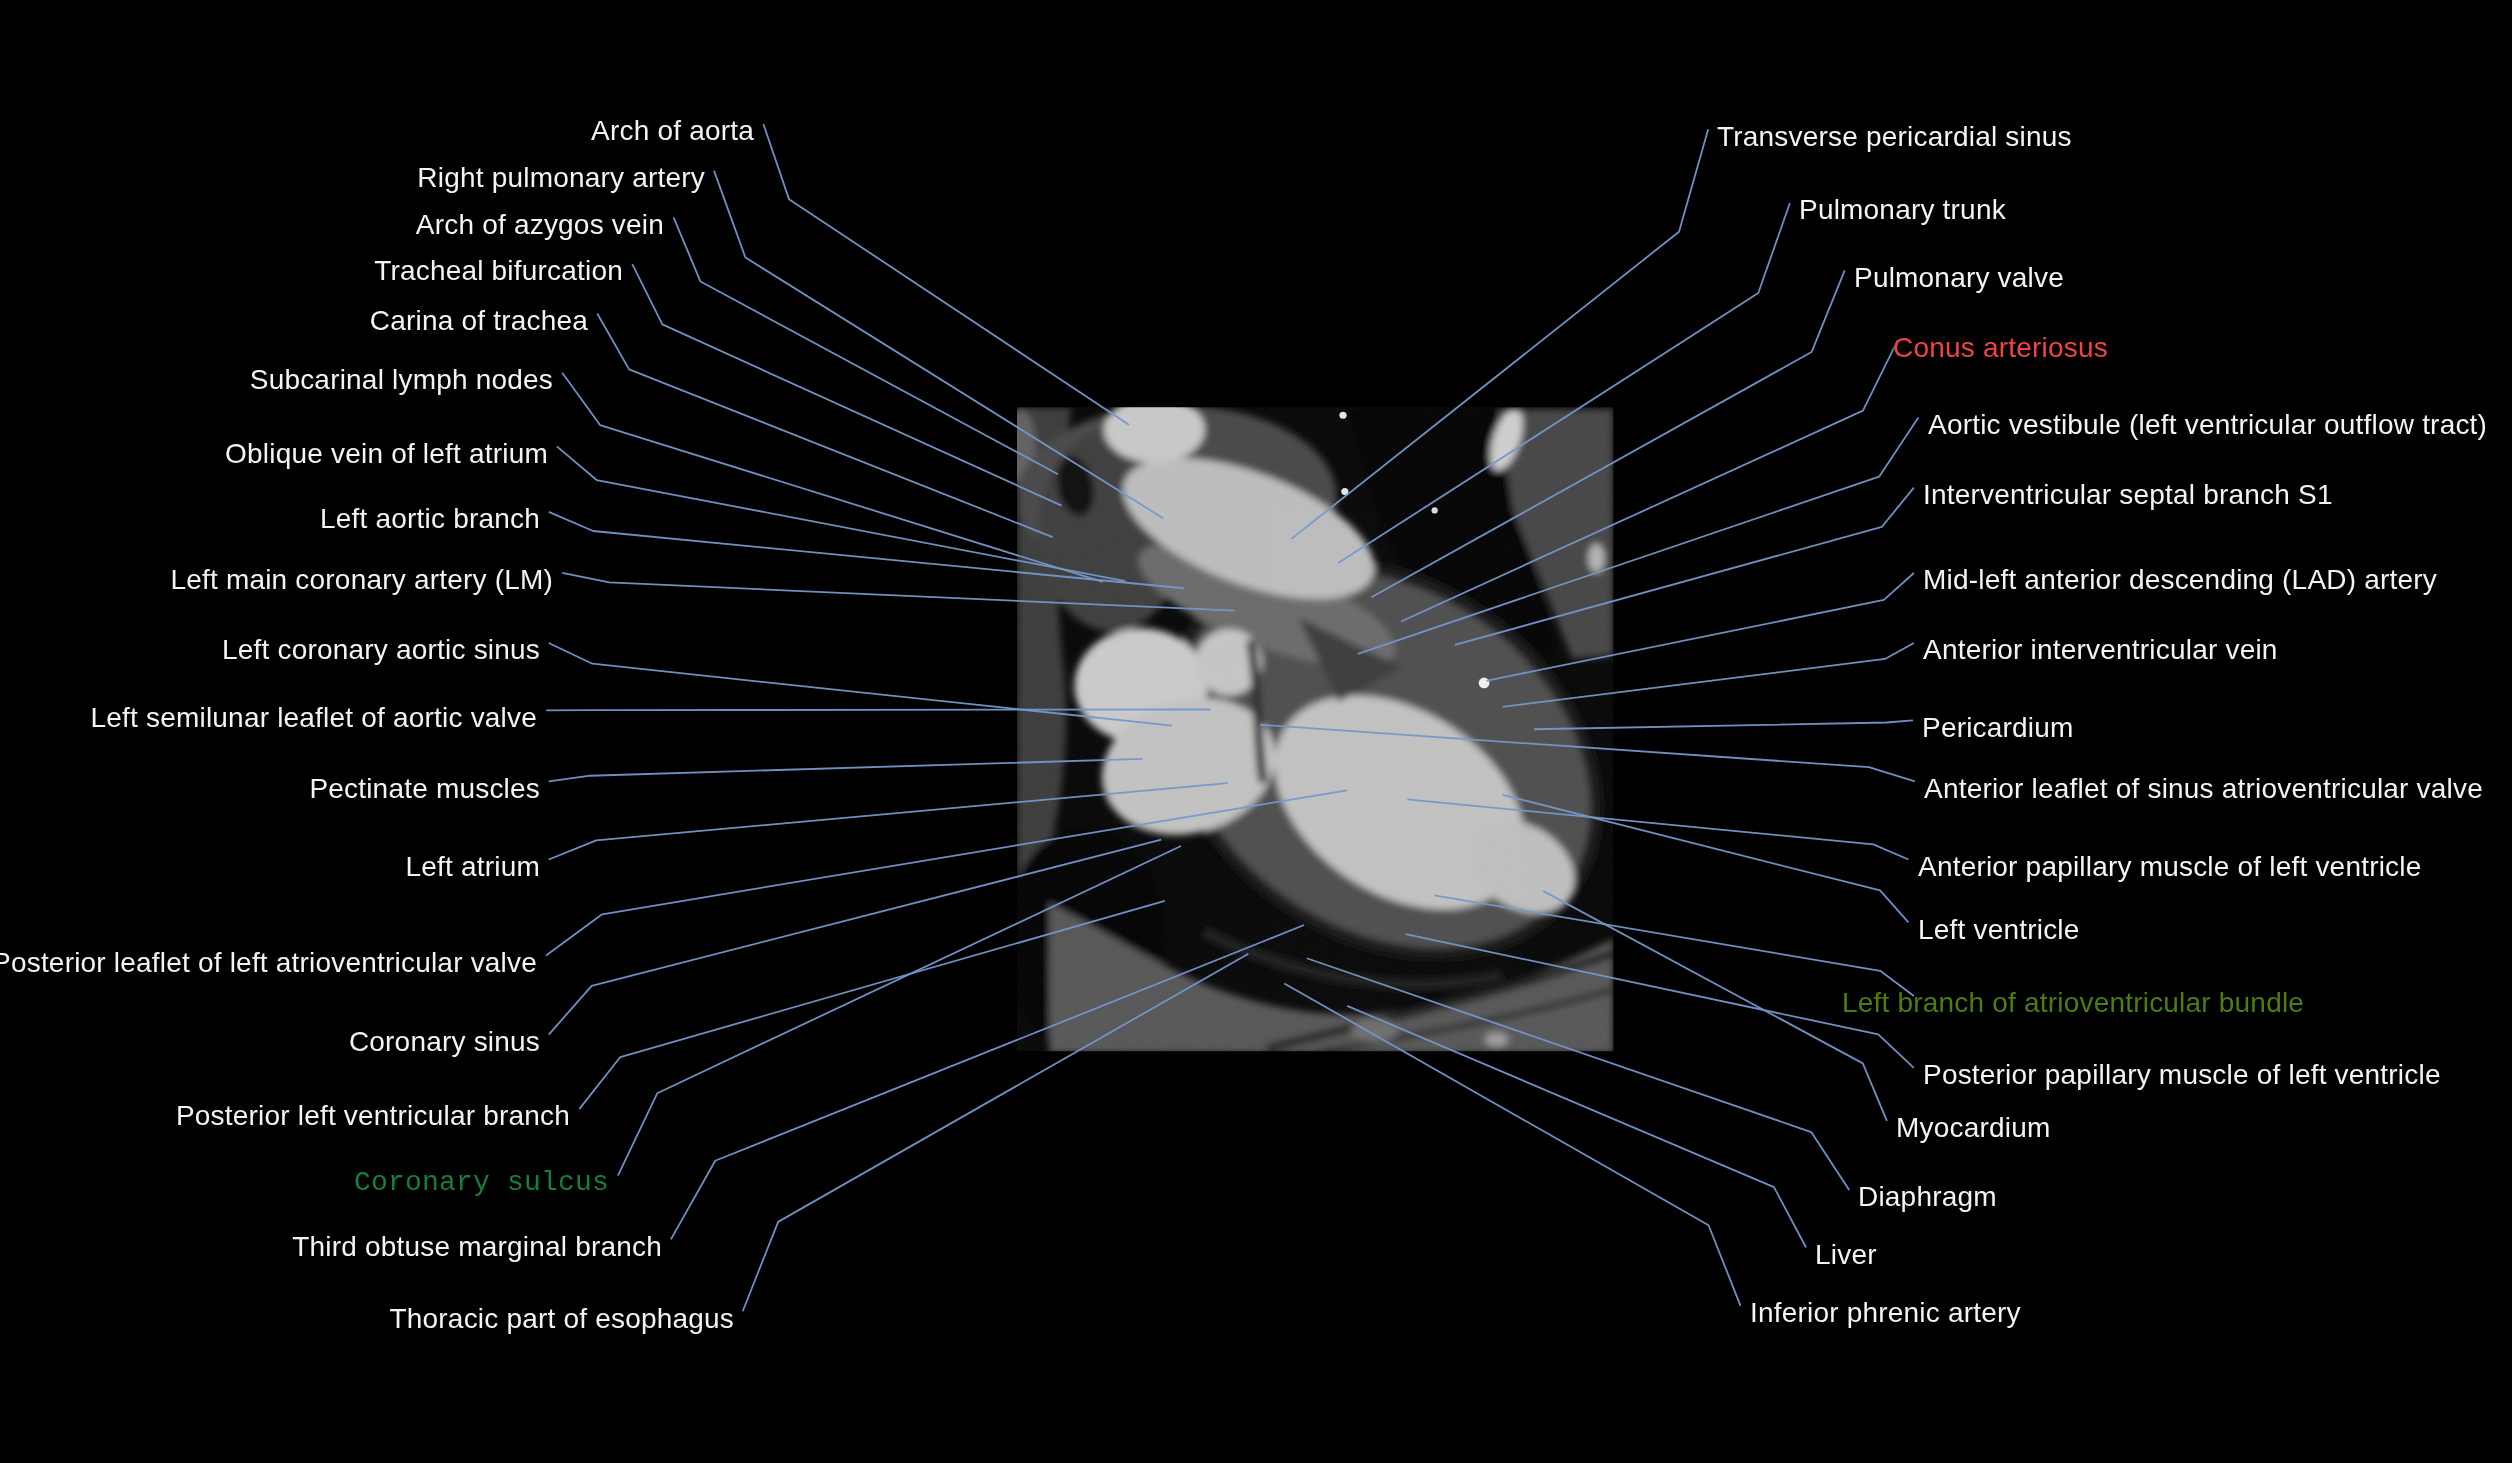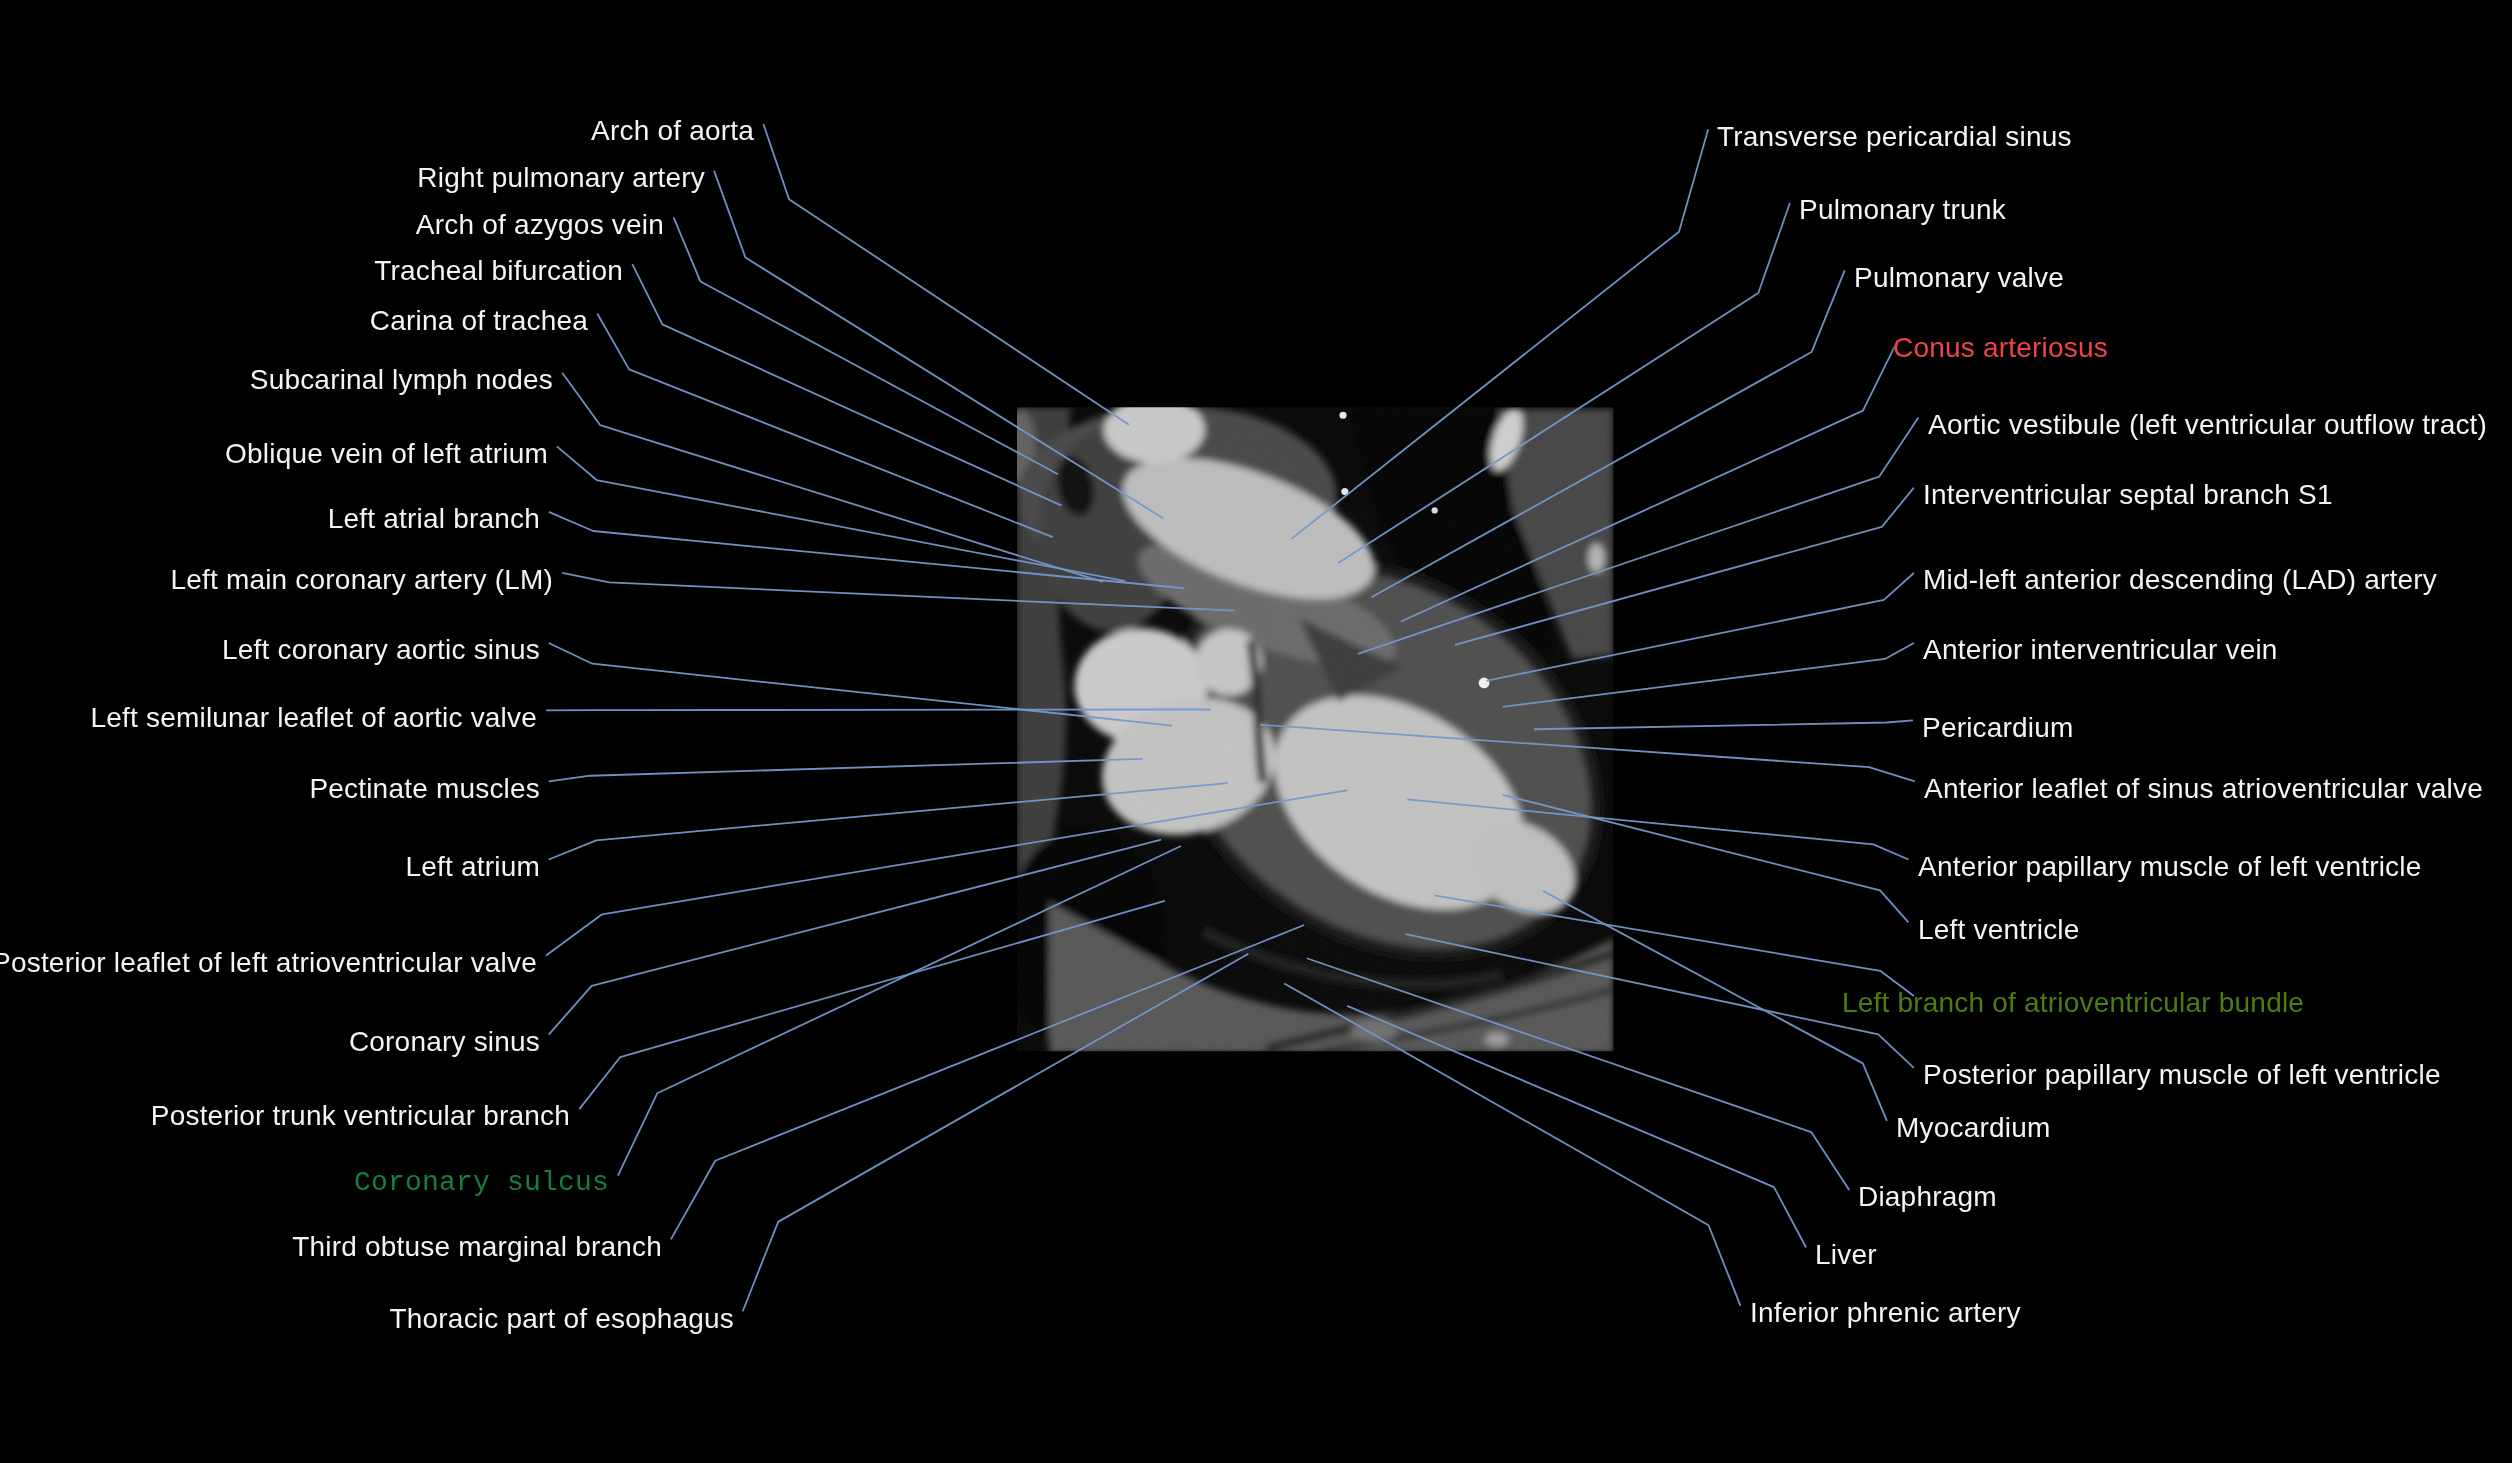--- a/index.html
+++ b/index.html
@@ -131,29 +131,29 @@
     </svg>
 
   <div id="labels">
       <div class="anat-label left" style="top: 113px; right: 1758px; color: rgb(244, 244, 244);">Arch of aorta</div>
       <div class="anat-label left" style="top: 160px; right: 1807px; color: rgb(244, 244, 244);">Right pulmonary artery</div>
       <div class="anat-label left" style="top: 207px; right: 1848px; color: rgb(244, 244, 244);">Arch of azygos vein</div>
       <div class="anat-label left" style="top: 253px; right: 1889px; color: rgb(244, 244, 244);">Tracheal bifurcation</div>
       <div class="anat-label left" style="top: 303px; right: 1924px; color: rgb(244, 244, 244);">Carina of trachea</div>
       <div class="anat-label left" style="top: 362px; right: 1959px; color: rgb(244, 244, 244);">Subcarinal lymph nodes</div>
       <div class="anat-label left" style="top: 436px; right: 1964px; color: rgb(244, 244, 244);">Oblique vein of left atrium</div>
-      <div class="anat-label left" style="top: 501px; right: 1972px; color: rgb(244, 244, 244);">Left atrial branch</div>
+      <div class="anat-label left" style="top: 501px; right: 1972px; color: rgb(244, 244, 244);">Left aortic branch</div>
       <div class="anat-label left" style="top: 562px; right: 1959px; color: rgb(244, 244, 244); margin-left: 40px;">Left main coronary artery (LM)</div>
       <div class="anat-label left" style="top: 632px; right: 1972px; color: rgb(244, 244, 244);">Left coronary aortic sinus</div>
       <div class="anat-label left" style="top: 700px; right: 1975px; color: rgb(244, 244, 244);">Left semilunar leaflet of aortic valve</div>
       <div class="anat-label left" style="top: 771px; right: 1972px; color: rgb(244, 244, 244);">Pectinate muscles</div>
       <div class="anat-label left" style="top: 849px; right: 1972px; color: rgb(244, 244, 244);">Left atrium</div>
       <div class="anat-label left" style="top: 945px; right: 1975px; color: rgb(244, 244, 244);">Posterior leaflet of left atrioventricular valve</div>
       <div class="anat-label left" style="top: 1024px; right: 1972px; color: rgb(244, 244, 244);">Coronary sinus</div>
-      <div class="anat-label left" style="top: 1098px; right: 1942px; color: rgb(244, 244, 244);">Posterior trunk ventricular branch</div>
+      <div class="anat-label left" style="top: 1098px; right: 1942px; color: rgb(244, 244, 244);">Posterior left ventricular branch</div>
       <div class="anat-label left" style="top: 1165px; right: 1903px; color: #15803d; font-family: Liberation Mono, monospace;">Coronary sulcus</div>
       <div class="anat-label left" style="top: 1229px; right: 1850px; color: rgb(244, 244, 244);">Third obtuse marginal branch</div>
       <div class="anat-label left" style="top: 1301px; right: 1778px; color: rgb(244, 244, 244);">Thoracic part of esophagus</div>
       <div class="anat-label right" style="top: 119px; left: 1717px; color: rgb(244, 244, 244);">Transverse pericardial sinus</div>
       <div class="anat-label right" style="top: 192px; left: 1799px; color: rgb(244, 244, 244);">Pulmonary trunk</div>
       <div class="anat-label right" style="top: 260px; left: 1854px; color: rgb(244, 244, 244);">Pulmonary valve</div>
       <div class="anat-label right" style="top: 330px; left: 1893px; color: #ef4444; text-align: center;">Conus arteriosus</div>
       <div class="anat-label right" style="top: 407px; left: 1928px; color: rgb(244, 244, 244);">Aortic vestibule (left ventricular outflow tract)</div>
       <div class="anat-label right" style="top: 477px; left: 1923px; color: rgb(244, 244, 244);">Interventricular septal branch S1</div>
       <div class="anat-label right" style="top: 562px; left: 1923px; color: rgb(244, 244, 244);">Mid-left anterior descending (LAD) artery</div>

